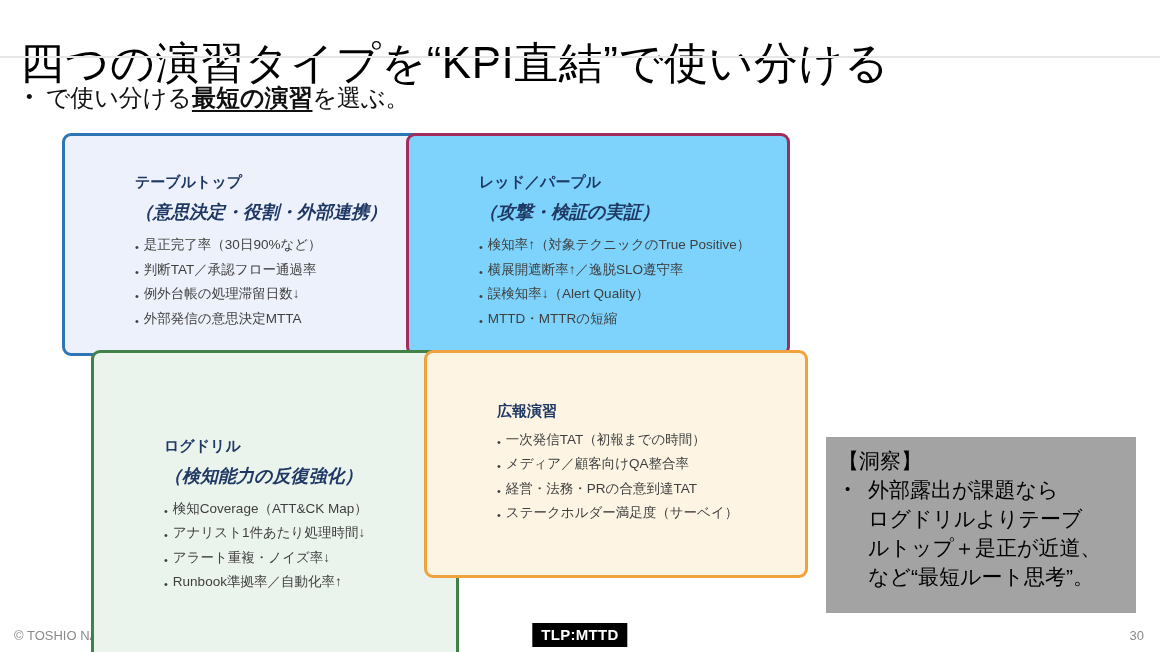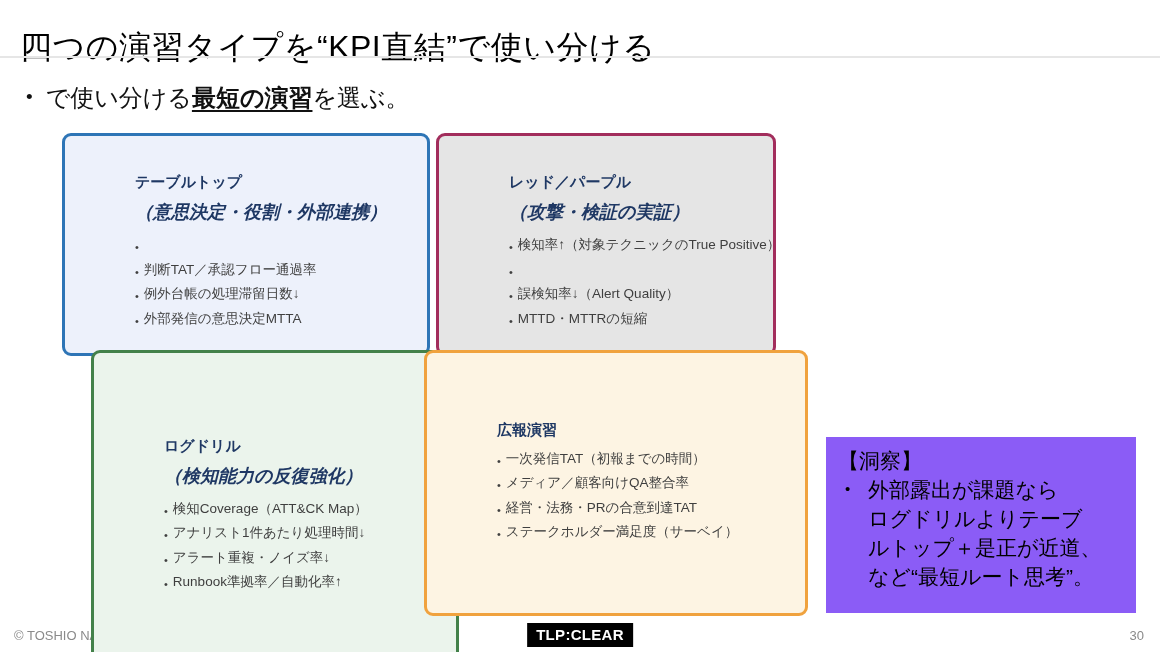--- a/index.html
+++ b/index.html
@@ -5,21 +5,21 @@
   html,body{margin:0;padding:0;}
   body{
     width:1160px;height:652px;position:relative;overflow:hidden;
     background:#ffffff;
     font-family:"Liberation Sans","DejaVu Sans",sans-serif;
     color:#000;
   }
   
   .title{
     position:absolute;left:20px;top:5px;
-    font-size:32px;font-weight:500;letter-spacing:.5px;color:#000;
+    font-size:44px;font-weight:500;letter-spacing:.5px;color:#000;
     white-space:nowrap;
   }
   .title-rule{
     position:absolute;left:0;top:56px;width:1160px;height:2px;
     background:#e6e6e6;
   }
   
   .lead{
     position:absolute;left:26px;top:82px;
     font-size:24px;color:#111;display:flex;align-items:flex-start;
@@ -29,36 +29,36 @@
   .lead .emph{
     font-weight:bold;text-decoration:underline;
     text-decoration-thickness:2px;text-underline-offset:4px;
   }
   
   .quad{
     position:absolute;box-sizing:border-box;border-radius:9px;
     border:3px solid;display:flex;flex-direction:column;justify-content:center;
   }
   .q-tl{left:62px;top:133px;width:368px;height:223px;background:#EDF1FB;border-color:#2E75B6;z-index:1;}
-  .q-tr{left:436px;top:133px;width:340px;height:223px;background:#e5e5e5;border-color:#A22D5C;z-index:2;}
+  .q-tr{left:406px;top:133px;width:384px;height:223px;background:#7dd3fc;border-color:#A22D5C;z-index:2;}
   .q-bl{left:62px;top:350px;width:368px;height:332px;background:#EBF4EC;border-color:#43814A;z-index:3;margin-left:29px;}
-  .q-br{left:424px;top:350px;width:384px;height:266px;background:#FDF4E3;border-color:#F0A23E;z-index:4;}
+  .q-br{left:424px;top:350px;width:384px;height:228px;background:#FDF4E3;border-color:#F0A23E;z-index:4;}
   .q-inner{padding-left:70px;padding-right:6px;}
   .q-tl .q-inner,.q-tr .q-inner{margin-top:16px;}
   .q-title{font-size:15px;font-weight:bold;color:#1F3864;margin-bottom:8px;white-space:nowrap;}
   .q-sub{font-size:18px;font-weight:bold;color:#1F3864;margin-bottom:10px;white-space:nowrap;font-style:italic;}
   .q-item{
     font-size:13.5px;color:#3F3F3F;line-height:22.5px;
     display:flex;align-items:flex-start;white-space:nowrap;
   }
   .q-item .marker{font-size:11px;margin-right:5px;padding-top:2px;color:#3F3F3F;}
   
   .insight{
     position:absolute;left:826px;top:437px;width:310px;height:176px;
-    box-sizing:border-box;background:#8b5cf6;padding:9px 12px 8px 12px;
+    box-sizing:border-box;background:#a3a3a3;padding:9px 12px 8px 12px;
   }
   .insight-h{font-size:21px;line-height:29px;color:#000;}
   .insight-row{display:flex;align-items:flex-start;}
   .insight-row .marker{
     font-size:15px;color:#000;width:30px;box-sizing:border-box;
     padding-left:7px;padding-top:5px;flex:none;
   }
   .insight-text{font-size:21px;line-height:29px;color:#000;white-space:pre-line;}
   
   .footer-copy{position:absolute;left:14px;top:628px;font-size:13px;color:#8A8A8A;}
@@ -79,20 +79,21 @@
   <span class="marker">•</span>
   <span><span>で使い分ける</span><span class="emph">最短の演習</span><span>を選ぶ。</span></span>
 </div>
 
 <section class="quad q-tl">
   <div class="q-inner">
     <div class="q-title">テーブルトップ</div>
     <div class="q-sub">（意思決定・役割・外部連携）</div>
     <div class="q-item">
         <span class="marker">•</span>
+        <span>是正完了率（30日90%など）</span>
       </div>
     <div class="q-item">
         <span class="marker">•</span>
         <span>判断TAT／承認フロー通過率</span>
       </div>
     <div class="q-item">
         <span class="marker">•</span>
         <span>例外台帳の処理滞留日数↓</span>
       </div>
     <div class="q-item">
@@ -105,20 +106,21 @@
 <section class="quad q-tr">
   <div class="q-inner">
     <div class="q-title">レッド／パープル</div>
     <div class="q-sub">（攻撃・検証の実証）</div>
     <div class="q-item">
         <span class="marker">•</span>
         <span>検知率↑（対象テクニックのTrue Positive）</span>
       </div>
     <div class="q-item">
         <span class="marker">•</span>
+        <span>横展開遮断率↑／逸脱SLO遵守率</span>
       </div>
     <div class="q-item">
         <span class="marker">•</span>
         <span>誤検知率↓（Alert Quality）</span>
       </div>
     <div class="q-item">
         <span class="marker">•</span>
         <span>MTTD・MTTRの短縮</span>
       </div>
   </div>
@@ -174,14 +176,14 @@
   <div class="insight-row">
     <span class="marker">•</span>
     <span class="insight-text">外部露出が課題なら
 ログドリルよりテーブ
 ルトップ＋是正が近道、
 など“最短ルート思考”。</span>
   </div>
 </aside>
 
 <div class="footer-copy">© TOSHIO NAWA</div>
-<div class="tlp-badge">TLP:CLEAR</div>
+<div class="tlp-badge">TLP:MTTD</div>
 <div class="page-num">30</div>
 
 </body></html>

